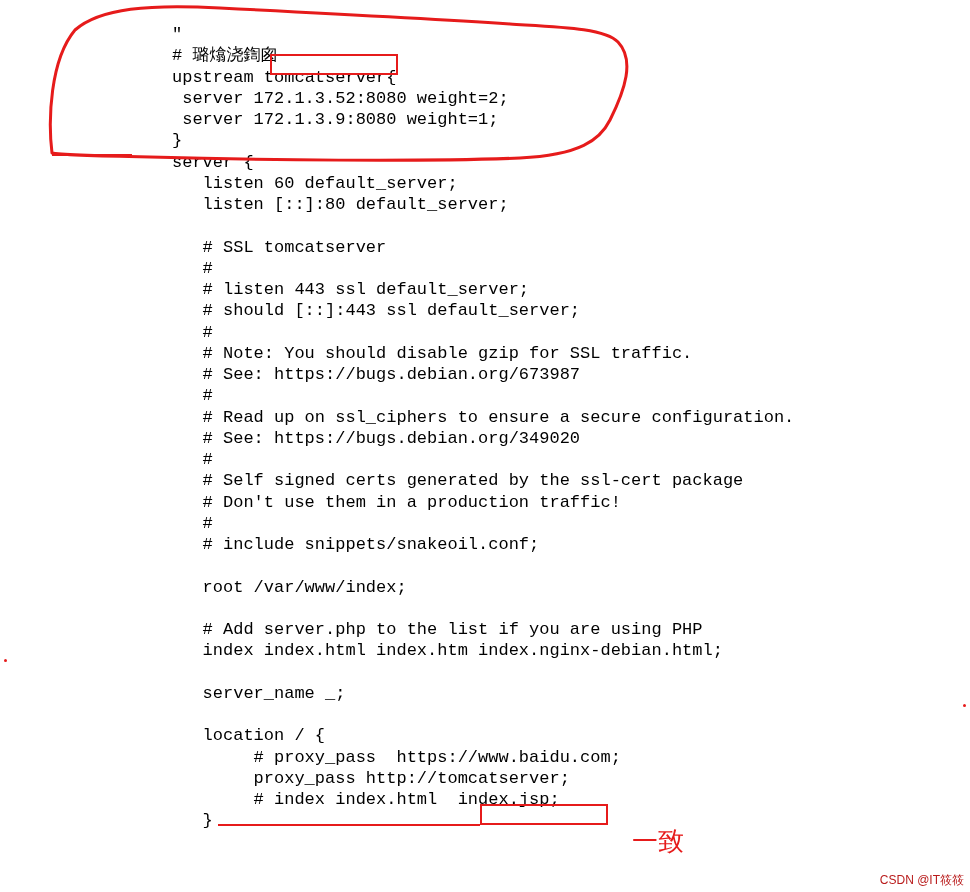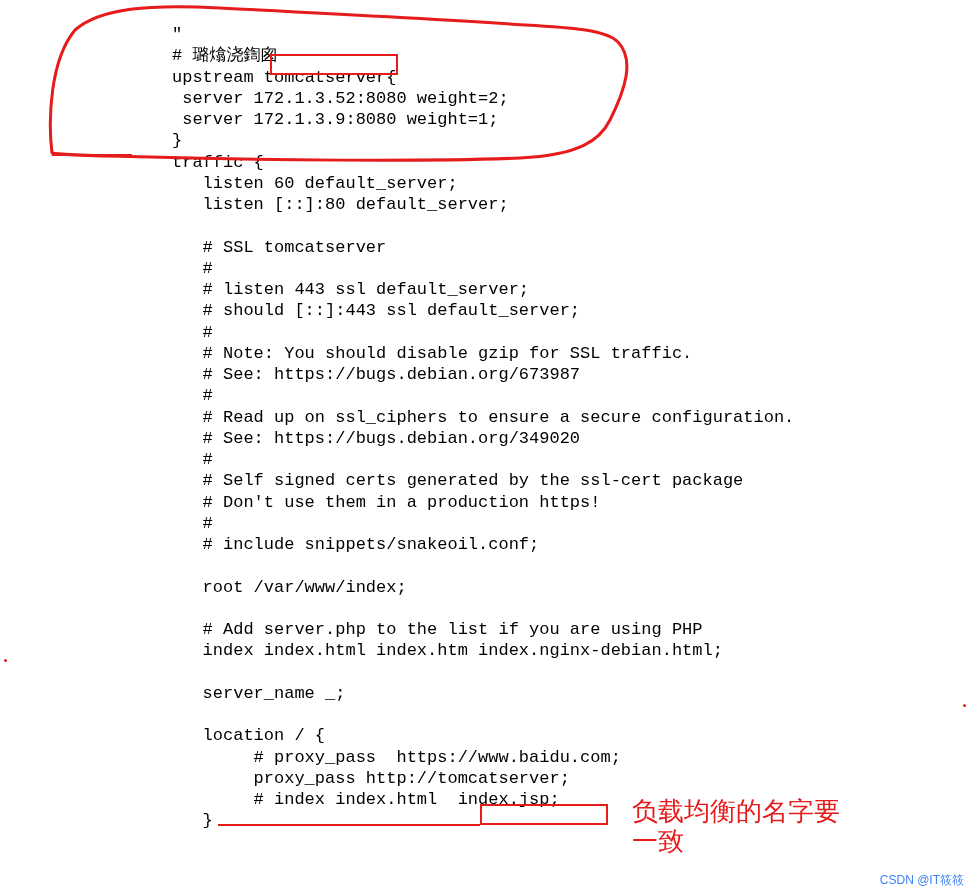--- a/index.html
+++ b/index.html
@@ -79,21 +79,21 @@
       height: 892px;
       pointer-events: none;
       z-index: 8;
     }
     .watermark {
       position: absolute;
       right: 6px;
       bottom: 4px;
       font-family: Arial, sans-serif;
       font-size: 12px;
-      color: #3b82f6;
+      color: #b91c1c;
       z-index: 20;
     }
     .dot-left {
       position: absolute;
       left: 4px;
       top: 659px;
       width: 3px;
       height: 3px;
       background: #e61b1b;
       border-radius: 50%;
@@ -114,37 +114,37 @@
 <svg class="freehand-svg" viewBox="0 0 970 892">
   <path d="M 52 153 C 48 120, 50 60, 75 30 C 100 8, 150 4, 220 8 C 300 12, 420 18, 510 24 C 560 27, 605 28, 618 42 C 635 60, 625 90, 610 120 C 600 140, 580 155, 520 158 C 420 162, 260 160, 150 157 C 100 156, 60 155, 52 153 Z" fill="none" stroke="#e61b1b" stroke-width="3" stroke-linecap="round" stroke-linejoin="round"></path>
 </svg>
 
 <div class="code-container"><span>"</span>
 <span># 璐熻浇鍧囪　</span>
 <span><span>upstream </span><span>tomcatserver</span><span>{</span></span>
 <span> server 172.1.3.52:8080 weight=2;</span>
 <span> server 172.1.3.9:8080 weight=1;</span>
 <span>}</span>
-<span>traffic {</span>
+<span>server {</span>
 <span>   listen 60 default_server;</span>
 <span>   listen [::]:80 default_server;</span>
 <span></span>
 <span>   # SSL tomcatserver</span>
 <span>   #</span>
 <span>   # listen 443 ssl default_server;</span>
 <span>   # should [::]:443 ssl default_server;</span>
 <span>   #</span>
 <span>   # Note: You should disable gzip for SSL traffic.</span>
 <span>   # See: https://bugs.debian.org/673987</span>
 <span>   #</span>
 <span>   # Read up on ssl_ciphers to ensure a secure configuration.</span>
 <span>   # See: https://bugs.debian.org/349020</span>
 <span>   #</span>
 <span>   # Self signed certs generated by the ssl-cert package</span>
-<span>   # Don't use them in a production https!</span>
+<span>   # Don't use them in a production traffic!</span>
 <span>   #</span>
 <span>   # include snippets/snakeoil.conf;</span>
 <span></span>
 <span>   root /var/www/index;</span>
 <span></span>
 <span>   # Add server.php to the list if you are using PHP</span>
 <span>   index index.html index.htm index.nginx-debian.html;</span>
 <span></span>
 <span>   server_name _;</span>
 <span></span>
@@ -152,20 +152,20 @@
 <span>        # proxy_pass  https://www.baidu.com;</span>
 <span><span>        proxy_pass http://</span><span>tomcatserver</span><span>;</span></span>
 <span>        # index index.html  index.jsp;</span>
 <span>   }</span></div>
 
 <div class="annotation-box-1"></div>
 <div class="annotation-box-2"></div>
 <div class="underline-top"></div>
 <div class="underline-bottom"></div>
 <div class="annotation-text">
-  <span>负载均衡的名字要</span><br>
+  <br>
   <span>一致</span>
 </div>
 
 <div class="dot-left"></div>
 <div class="dot-right"></div>
 
 <div class="watermark">CSDN @IT筱筱</div>
 
 </body></html>

